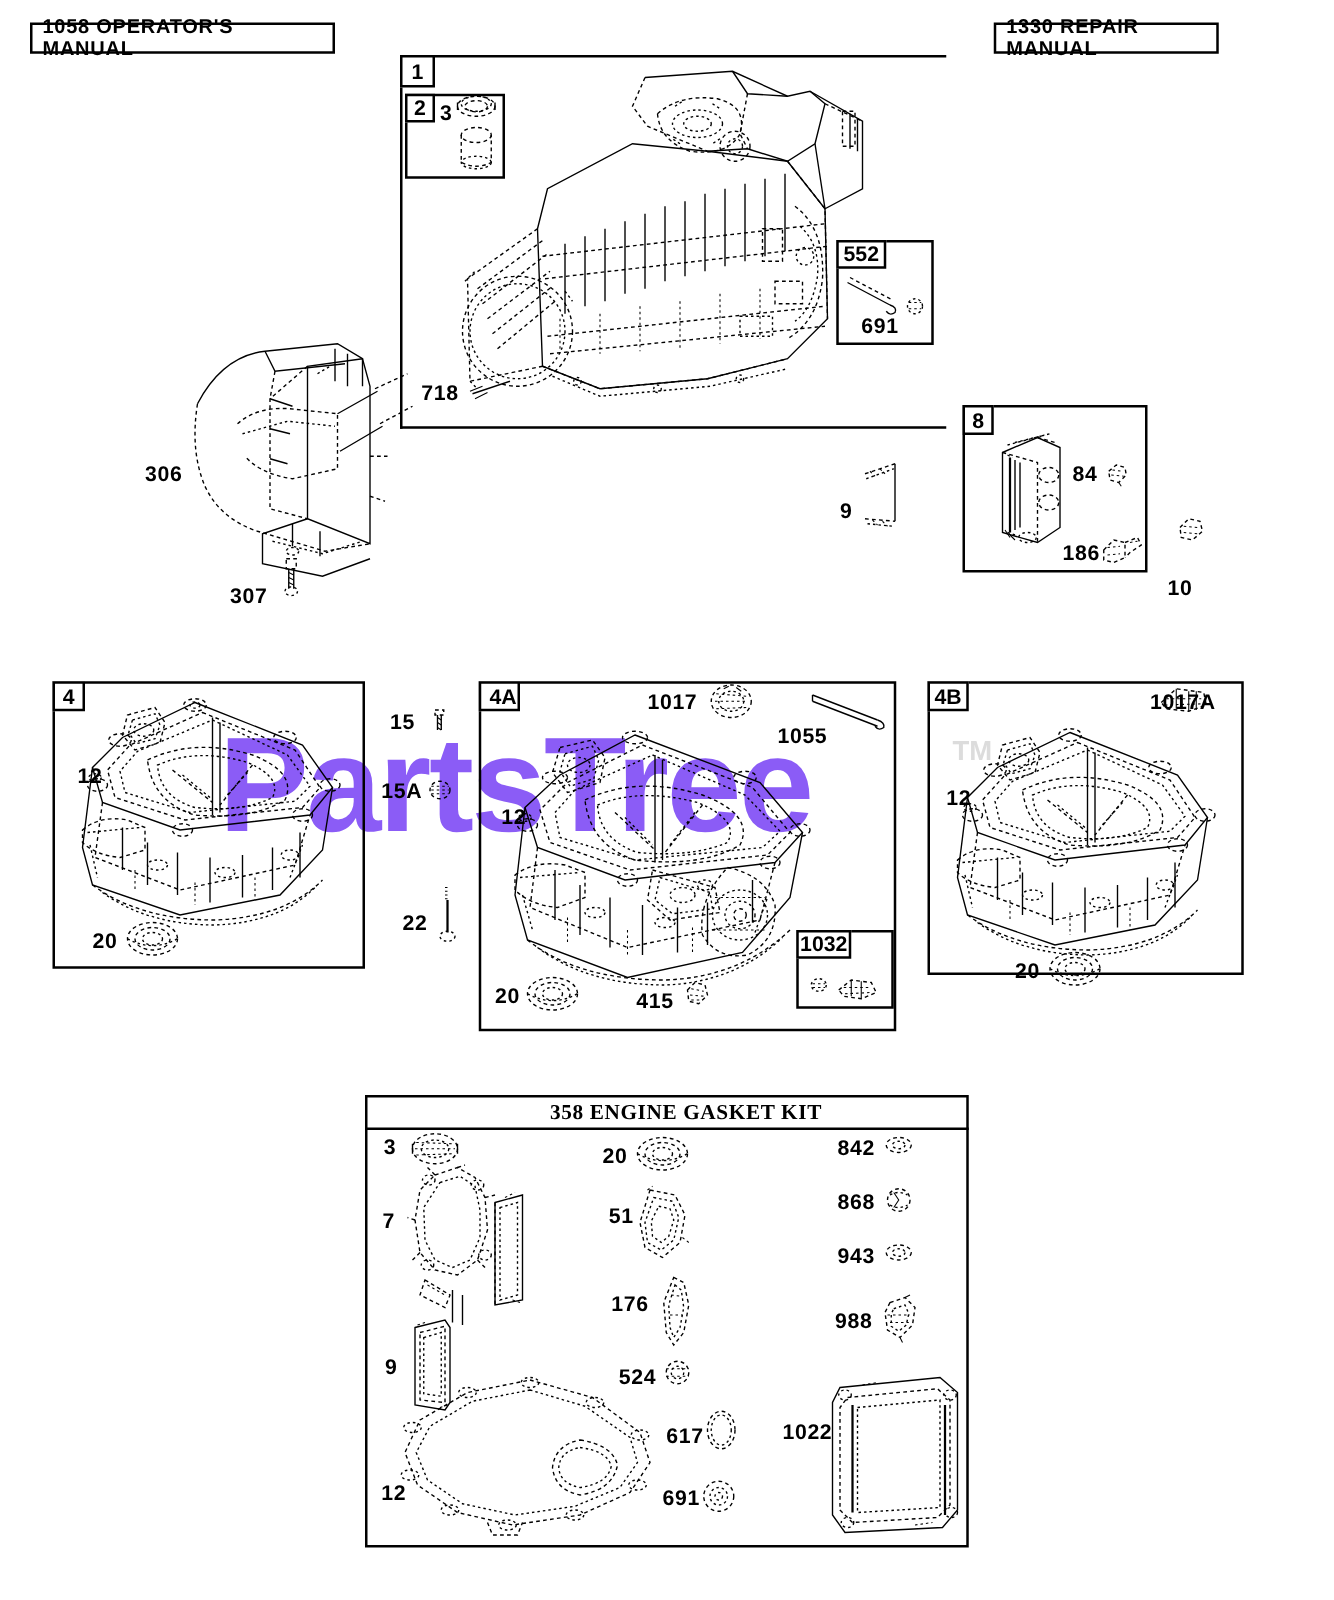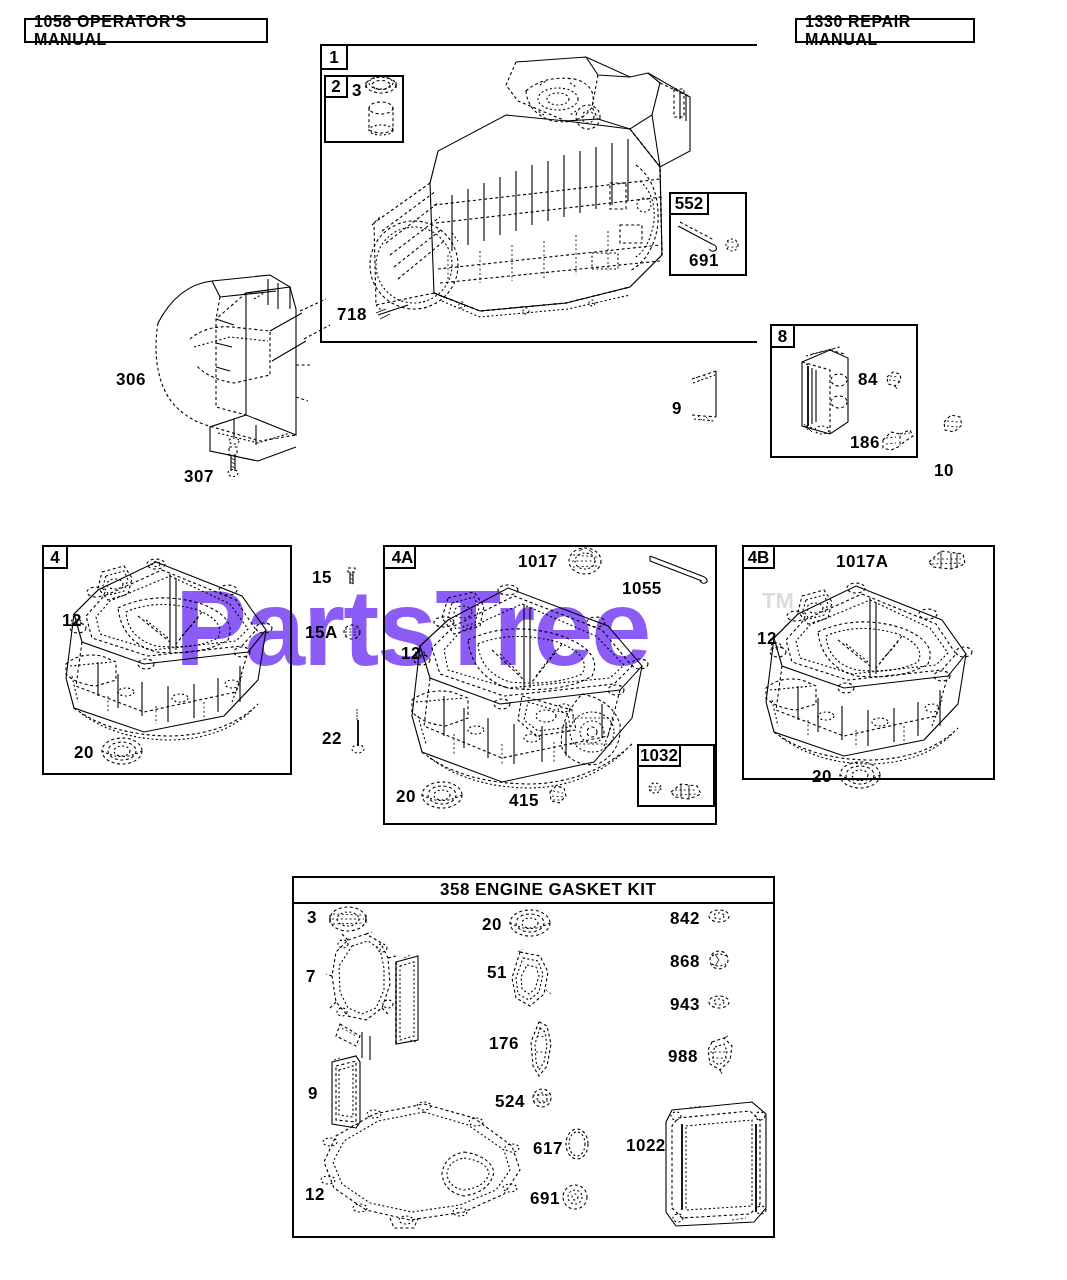--- a/index.html
+++ b/index.html
@@ -416,21 +416,21 @@
       <ellipse class="dash2" cx="10" cy="10" rx="6" ry="5"></ellipse>
       <path class="fine dash2" d="M5 9 L15 9 M5 12 L15 12"></path>
       <path class="dash" d="M26 14 L36 6 L52 8 L56 16 L44 21 L30 19 Z"></path>
       <path class="fine dash2" d="M30 12 L50 12 M31 17 L52 16"></path>
       <path class="fine" d="M36 6 L36 19 M44 7 L44 21"></path>
     </svg>
   </div>
 
   <div class="boxed" style="left:742px;top:545px;width:253px;height:235px;"></div>
   <div class="tagbox" style="left:742px;top:545px;width:33px;height:24px;">4B</div>
-  <div class="lbl" style="left:836px;top:553px;">1017A</div>
+  <div class="lbl" style="left:920px;top:553px;">1017A</div>
   <div class="art" style="left:925px;top:548px;">
     <svg width="44" height="24" viewBox="0 0 44 24">
       <path class="dash" d="M4 14 L16 3 L38 6 L40 16 L26 21 L8 19 Z"></path>
       <path class="fine dash2" d="M8 11 L36 11 M7 16 L38 15"></path>
       <path class="fine" d="M16 3 L16 19 M26 5 L26 21 M32 5 L32 20"></path>
     </svg>
   </div>
 
   <div class="art" style="left:752px;top:580px;">
     <svg width="236" height="200" viewBox="0 0 236 200">
@@ -474,21 +474,21 @@
     <svg width="44" height="34" viewBox="0 0 44 34">
       <ellipse class="dash" cx="22" cy="17" rx="20" ry="13"></ellipse>
       <ellipse class="dash" cx="22" cy="17" rx="14" ry="9"></ellipse>
       <ellipse class="dash2" cx="22" cy="17" rx="8" ry="5"></ellipse>
       <path class="dash2" d="M2 17 Q22 28 42 17"></path>
     </svg>
   </div>
 
   <div class="boxed" style="left:292px;top:876px;width:483px;height:362px;"></div>
   <div class="hrule" style="left:292px;top:902px;width:483px;"></div>
-  <div class="lbl" style="left:440px;top:881px;font-size:17px;">358 ENGINE GASKET KIT</div>
+  <div class="lbl" style="left:440px;top:881px;font-size:17px;font-family:Liberation Serif, serif;">358 ENGINE GASKET KIT</div>
 
   <div class="lbl" style="left:307px;top:909px;">3</div>
   <div class="art" style="left:328px;top:903px;">
     <svg width="40" height="32" viewBox="0 0 40 32">
       <ellipse class="dash" cx="20" cy="16" rx="18" ry="12"></ellipse>
       <ellipse class="dash2" cx="20" cy="16" rx="11" ry="7"></ellipse>
       <path class="fine dash2" d="M5 11 L35 12 M4 16 L36 16 M5 21 L35 20"></path>
       <path d="M2 12 L2 20 M38 12 L38 20"></path>
     </svg>
   </div>

